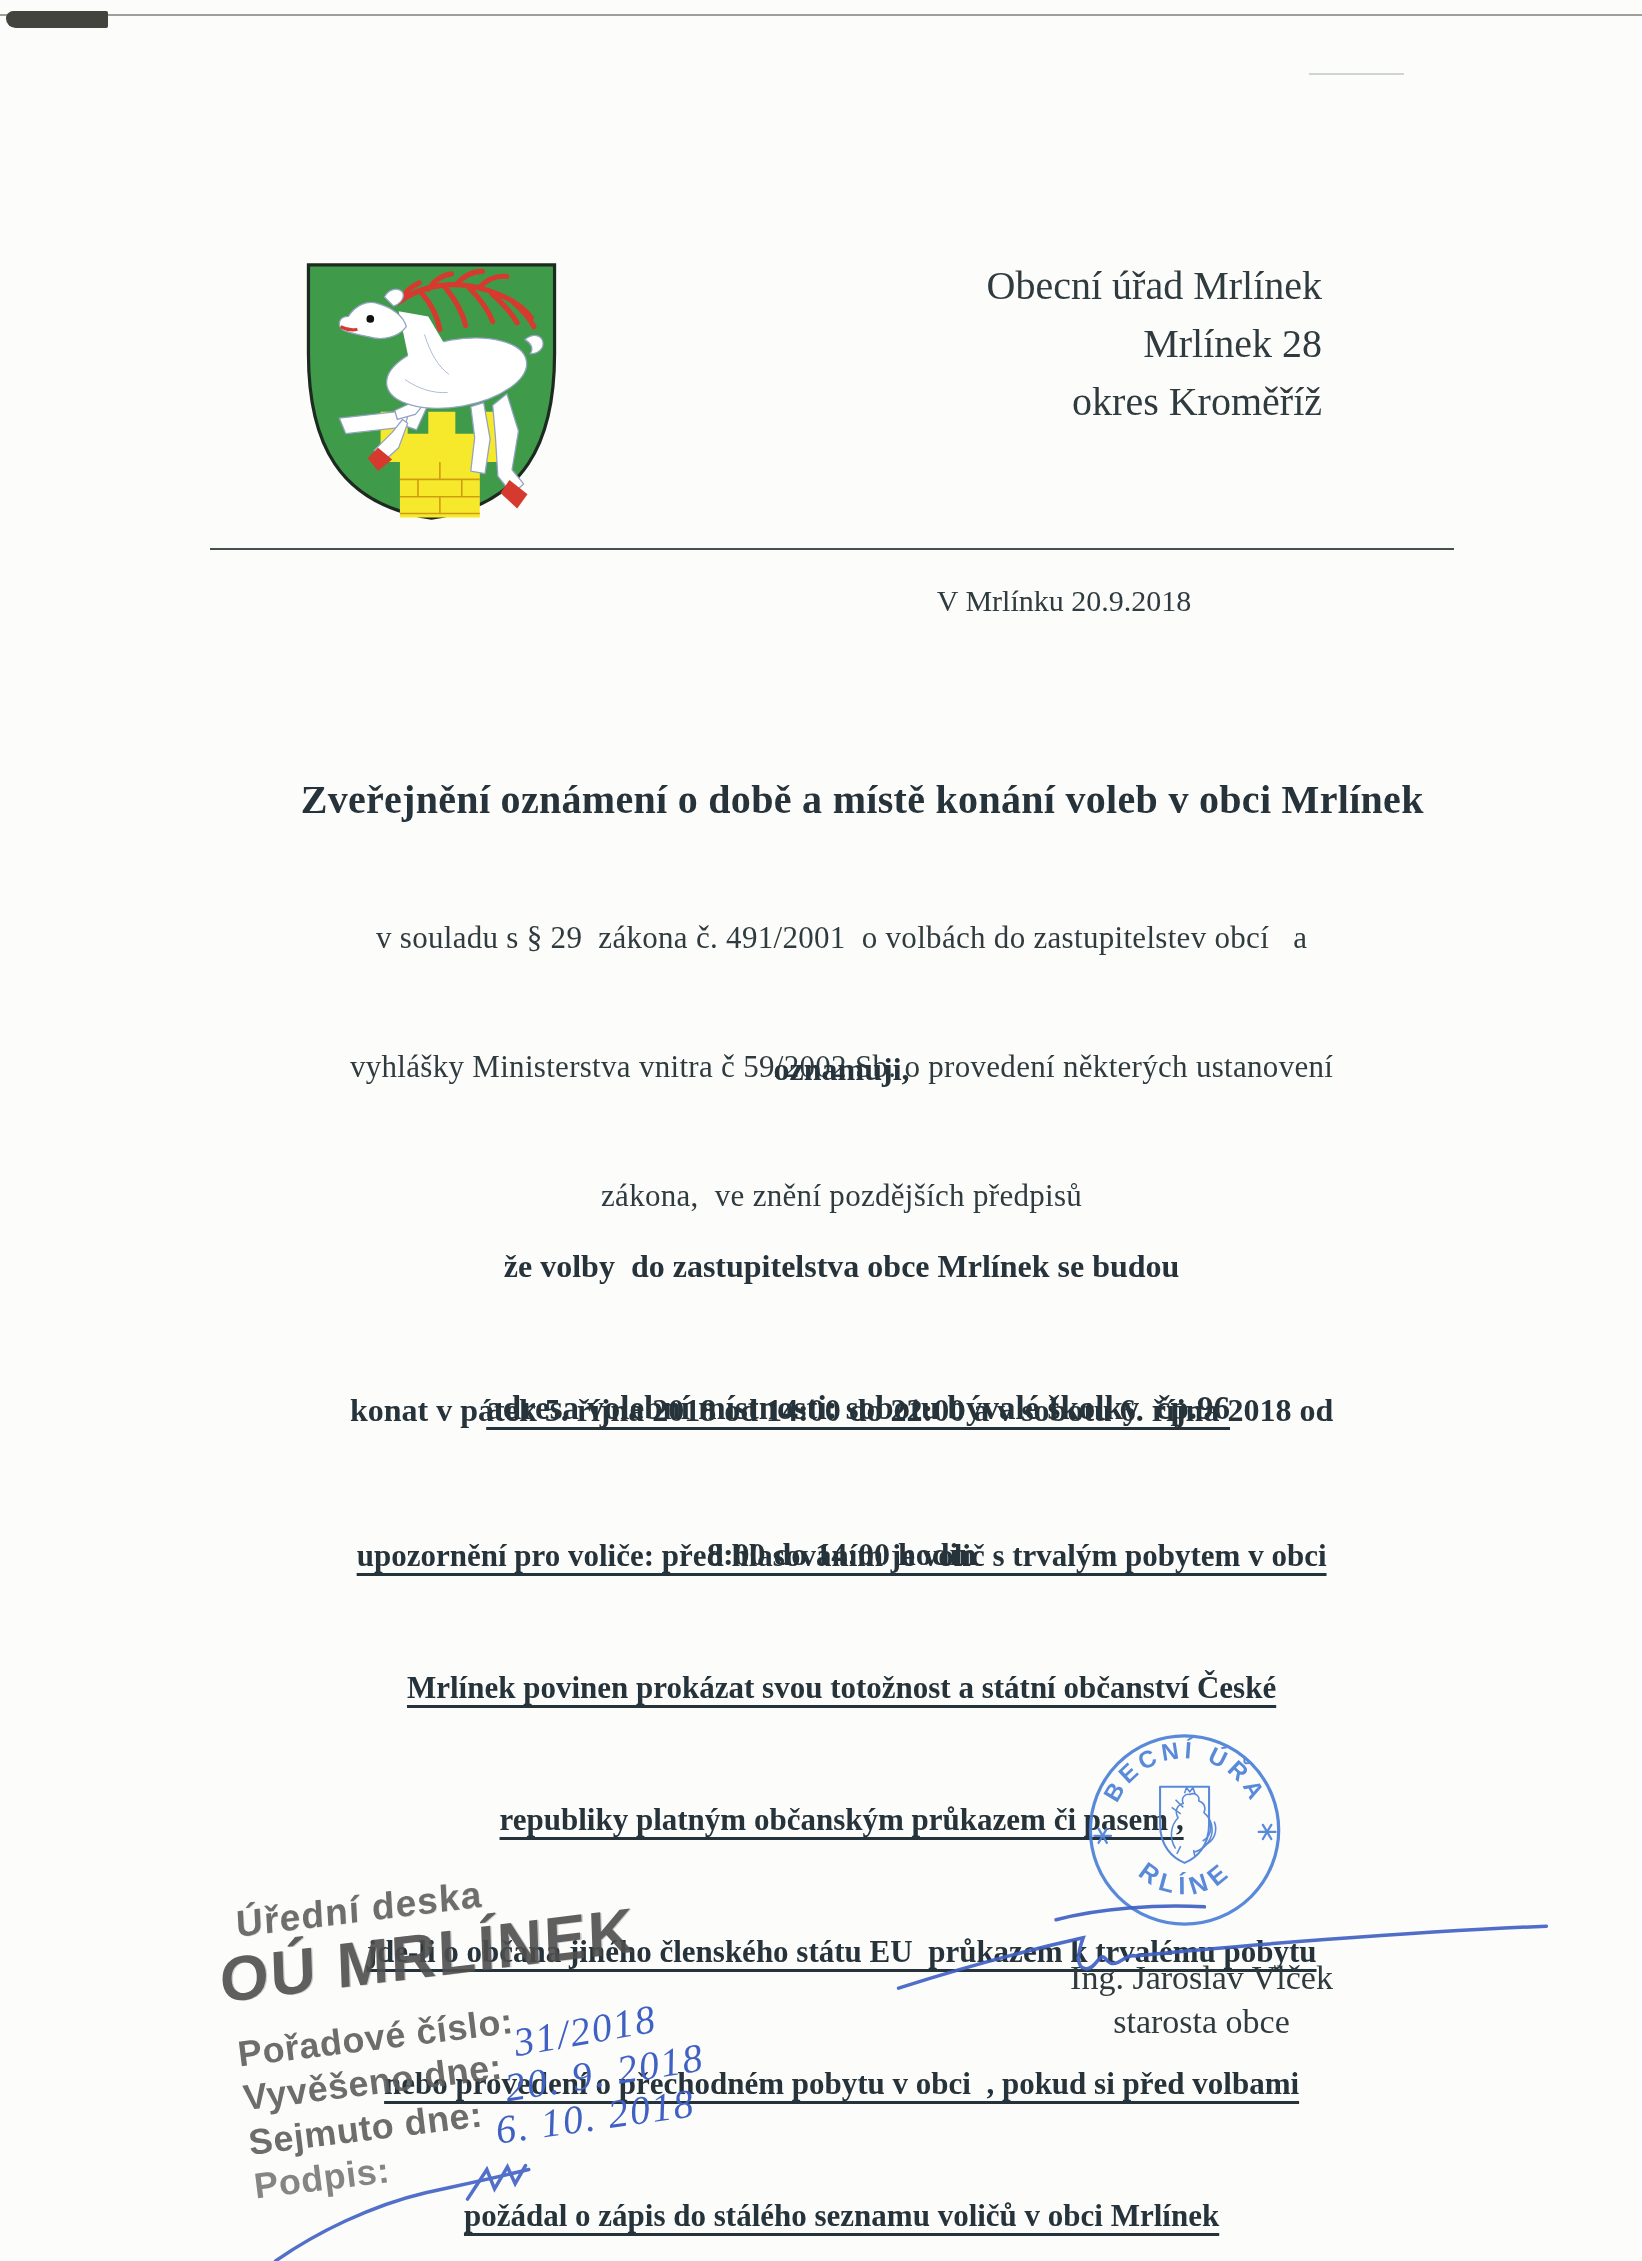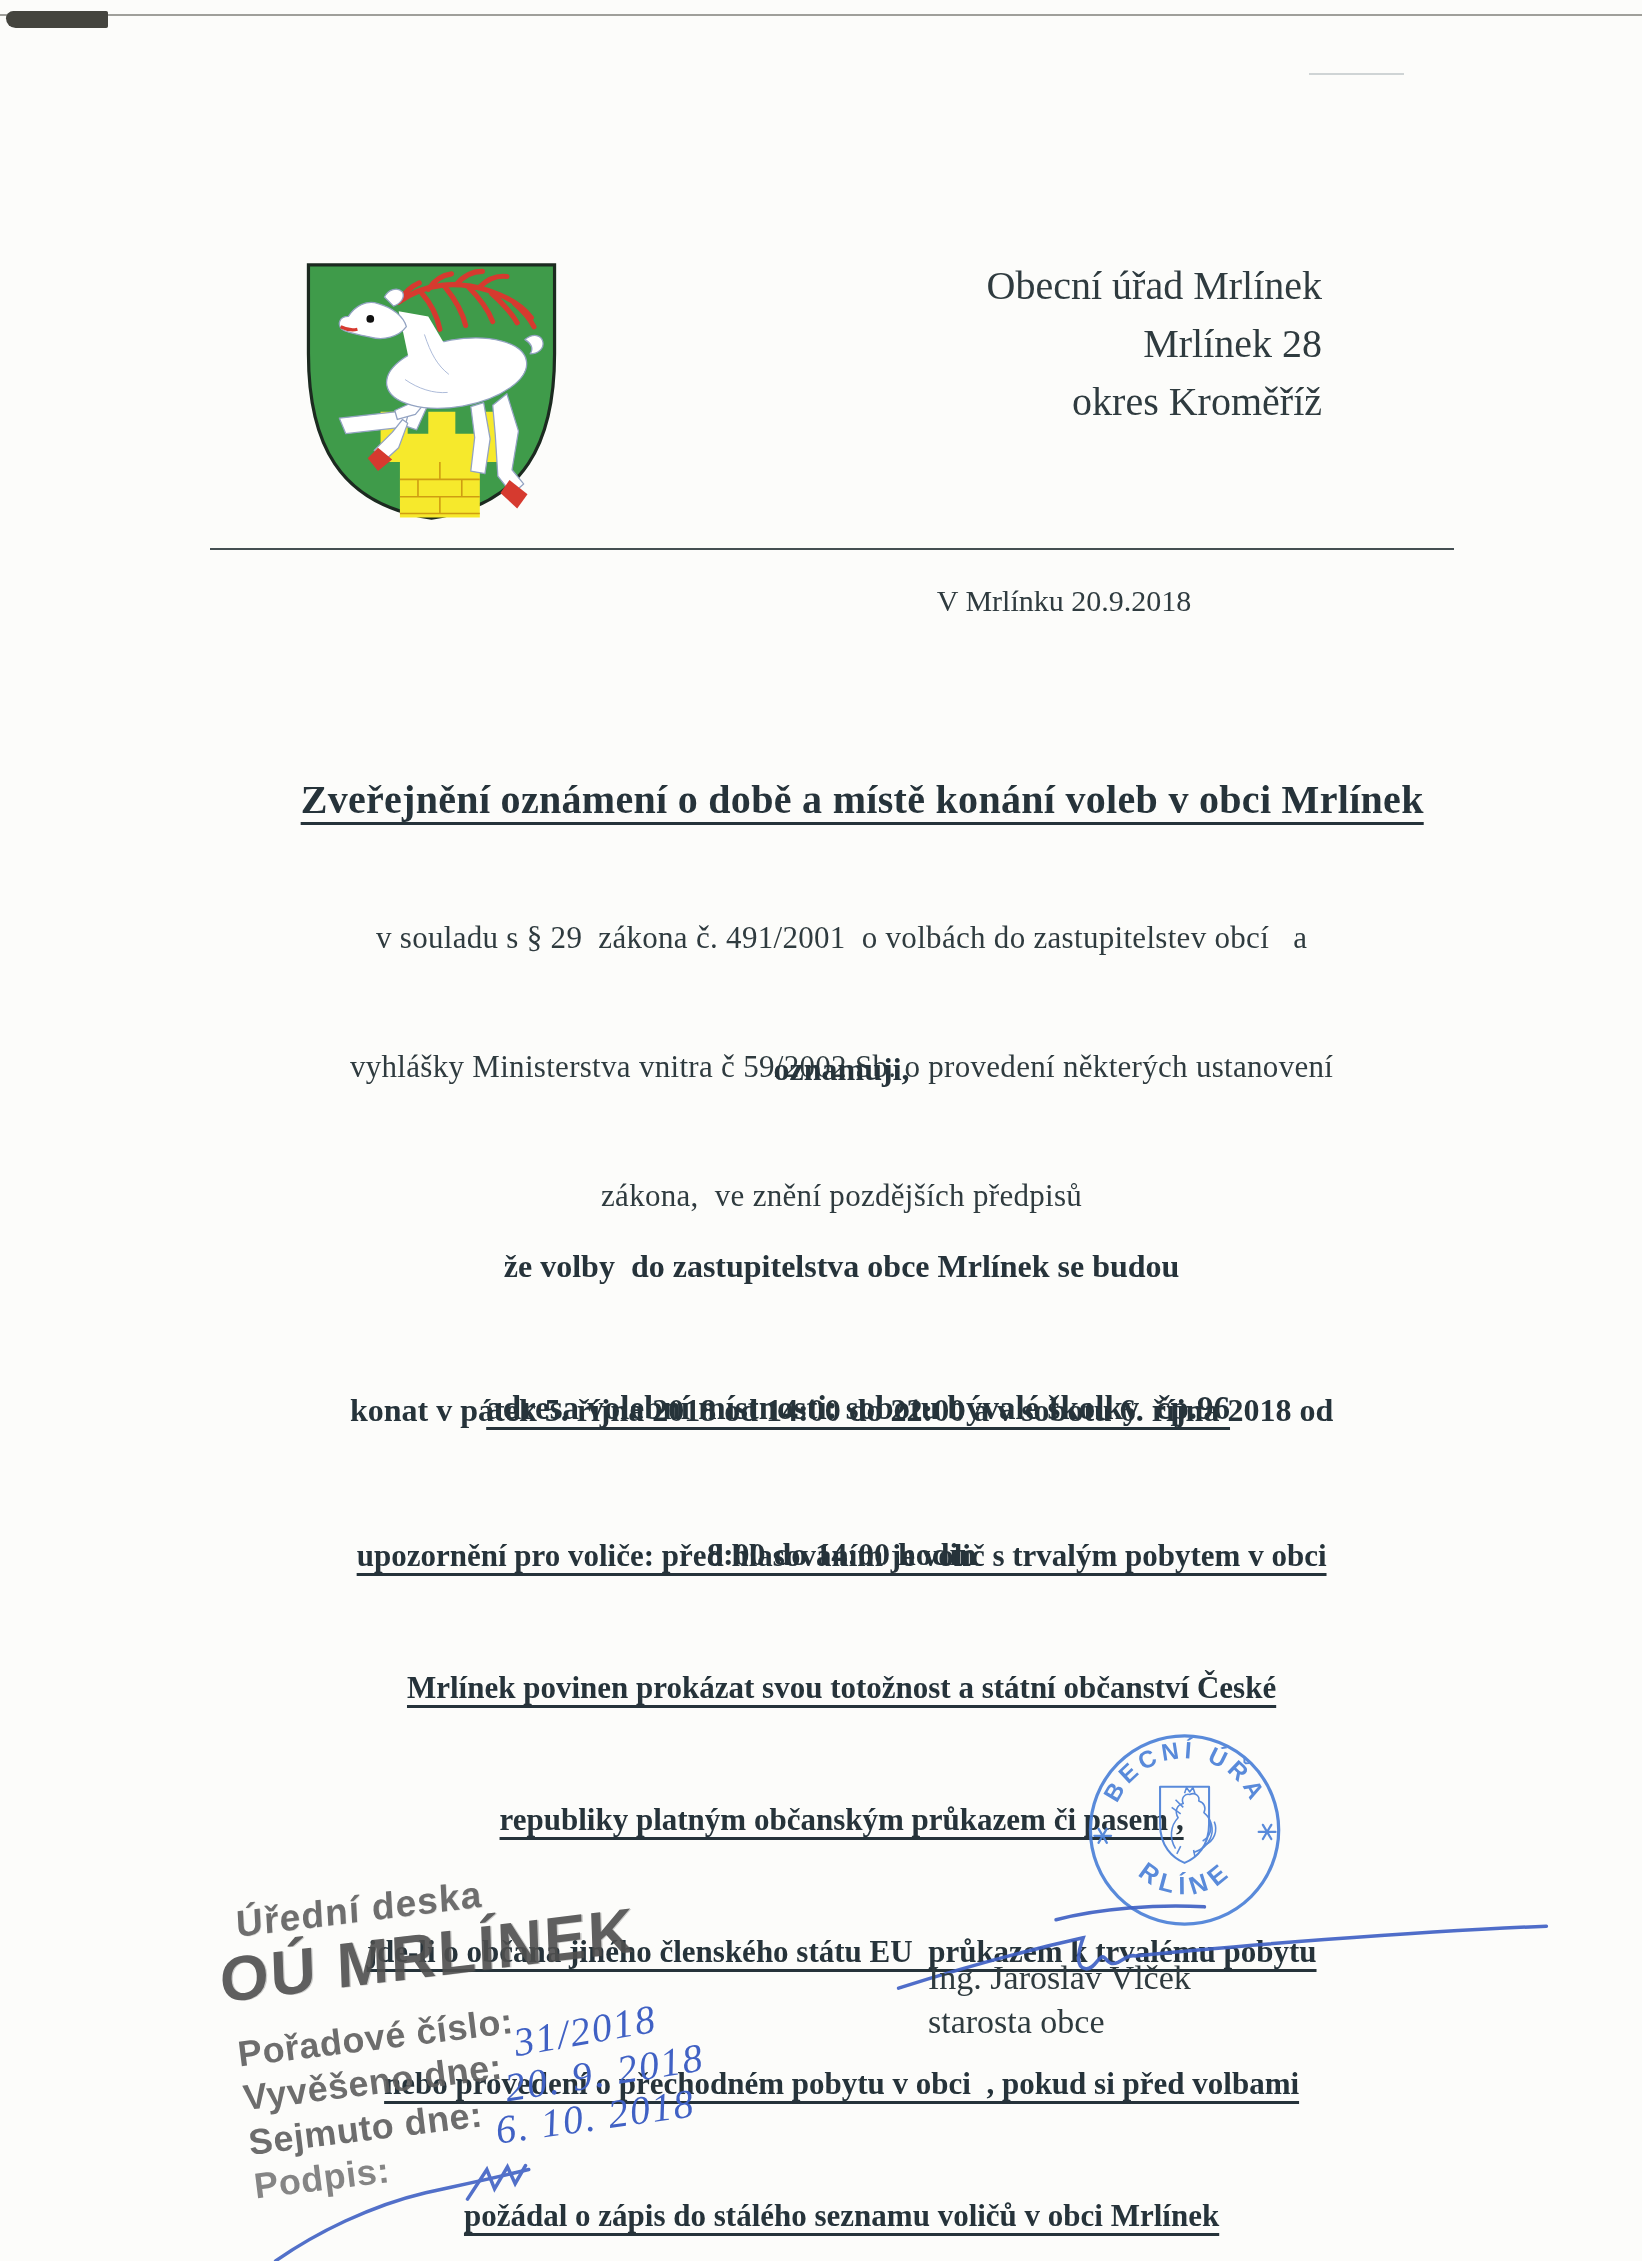--- a/index.html
+++ b/index.html
@@ -15,30 +15,30 @@
   .top-line{left:0;top:14px;width:100%;height:1.9px;background:#8e8e88;opacity:.85;}
   .top-blob{left:6.4px;top:11px;width:102px;height:17.4px;background:#44443e;border-radius:7.7px 1.9px 1.9px 10.3px;}
   .faint-dash{left:1309px;top:73px;width:95px;height:1.9px;background:#c3c9cc;opacity:.8;}
   
   .header-text{left:703px;top:257px;width:619px;text-align:right;font-size:40px;line-height:58px;color:var(--ink);}
   .rule{left:210px;top:548px;width:1244px;height:1.9px;background:var(--divider);}
   .date-line{left:774px;top:584px;width:580px;text-align:center;font-size:30px;color:var(--ink);}
   
   .cblock{left:22.6px;width:1638px;text-align:center;white-space:pre;}
   .title-block{top:729px;font-size:40px;font-weight:bold;color:var(--ink_bold);letter-spacing:0.3px;}
-  .u-title{text-decoration:underline;text-decoration-thickness:3.2px;text-underline-offset:9px;}
+  .u-title{text-decoration-thickness:3.2px;text-underline-offset:9px;}
   .legal-block{top:830px;font-size:31px;line-height:43px;letter-spacing:0.3px;}
   .announce-block{top:1051px;font-size:32px;font-weight:bold;color:var(--ink_bold);}
   .schedule-block{top:1146px;font-size:32px;line-height:48px;font-weight:bold;color:var(--ink_bold);}
   .address-block{top:1353px;font-size:33px;font-weight:bold;color:var(--ink_bold);}
   .u-mid{text-decoration:underline;text-decoration-thickness:3.2px;text-underline-offset:7.7px;}
   .warning-block{top:1446px;font-size:31px;line-height:44px;font-weight:bold;color:var(--ink_bold);}
   .u-warn{text-decoration:underline;text-decoration-thickness:2.6px;text-underline-offset:7px;text-align:right;}
   
-  .sig-name{left:928px;top:1956px;width:451px;text-align:left;font-size:34px;line-height:44px;color:var(--ink);}
+  .sig-name{left:976px;top:1956px;width:451px;text-align:center;font-size:34px;line-height:44px;color:var(--ink);}
   
   .board-stamp{left:193px;top:1901px;width:580px;height:361px;transform:rotate(-7deg);transform-origin:left top;
                font-family:"Liberation Sans","DejaVu Sans",sans-serif;color:var(--stamp_gray);}
   .bs-h1{position:absolute;left:40px;top:7.7px;font-size:37px;font-weight:700;letter-spacing:1.3px;color:#5b5b5b;
          transform:skewX(-4deg);opacity:.88;text-shadow:0.6px 0.6px 0 rgba(90,90,90,.25);}
   .bs-h2{position:absolute;left:17px;top:46px;font-size:63px;font-weight:800;letter-spacing:1.9px;color:#4f4f4f;
          transform:skewX(-5deg);opacity:.9;text-shadow:1.3px 0.6px 0 rgba(80,80,80,.3);}
   .bs-label{position:absolute;left:26px;font-size:36px;font-weight:700;letter-spacing:0.6px;color:#5e5e5e;opacity:.9;}
   .bs-l0{top:137px;} .bs-l1{top:181px;} .bs-l2{top:226px;} .bs-l3{top:270px;opacity:.75;}
   

